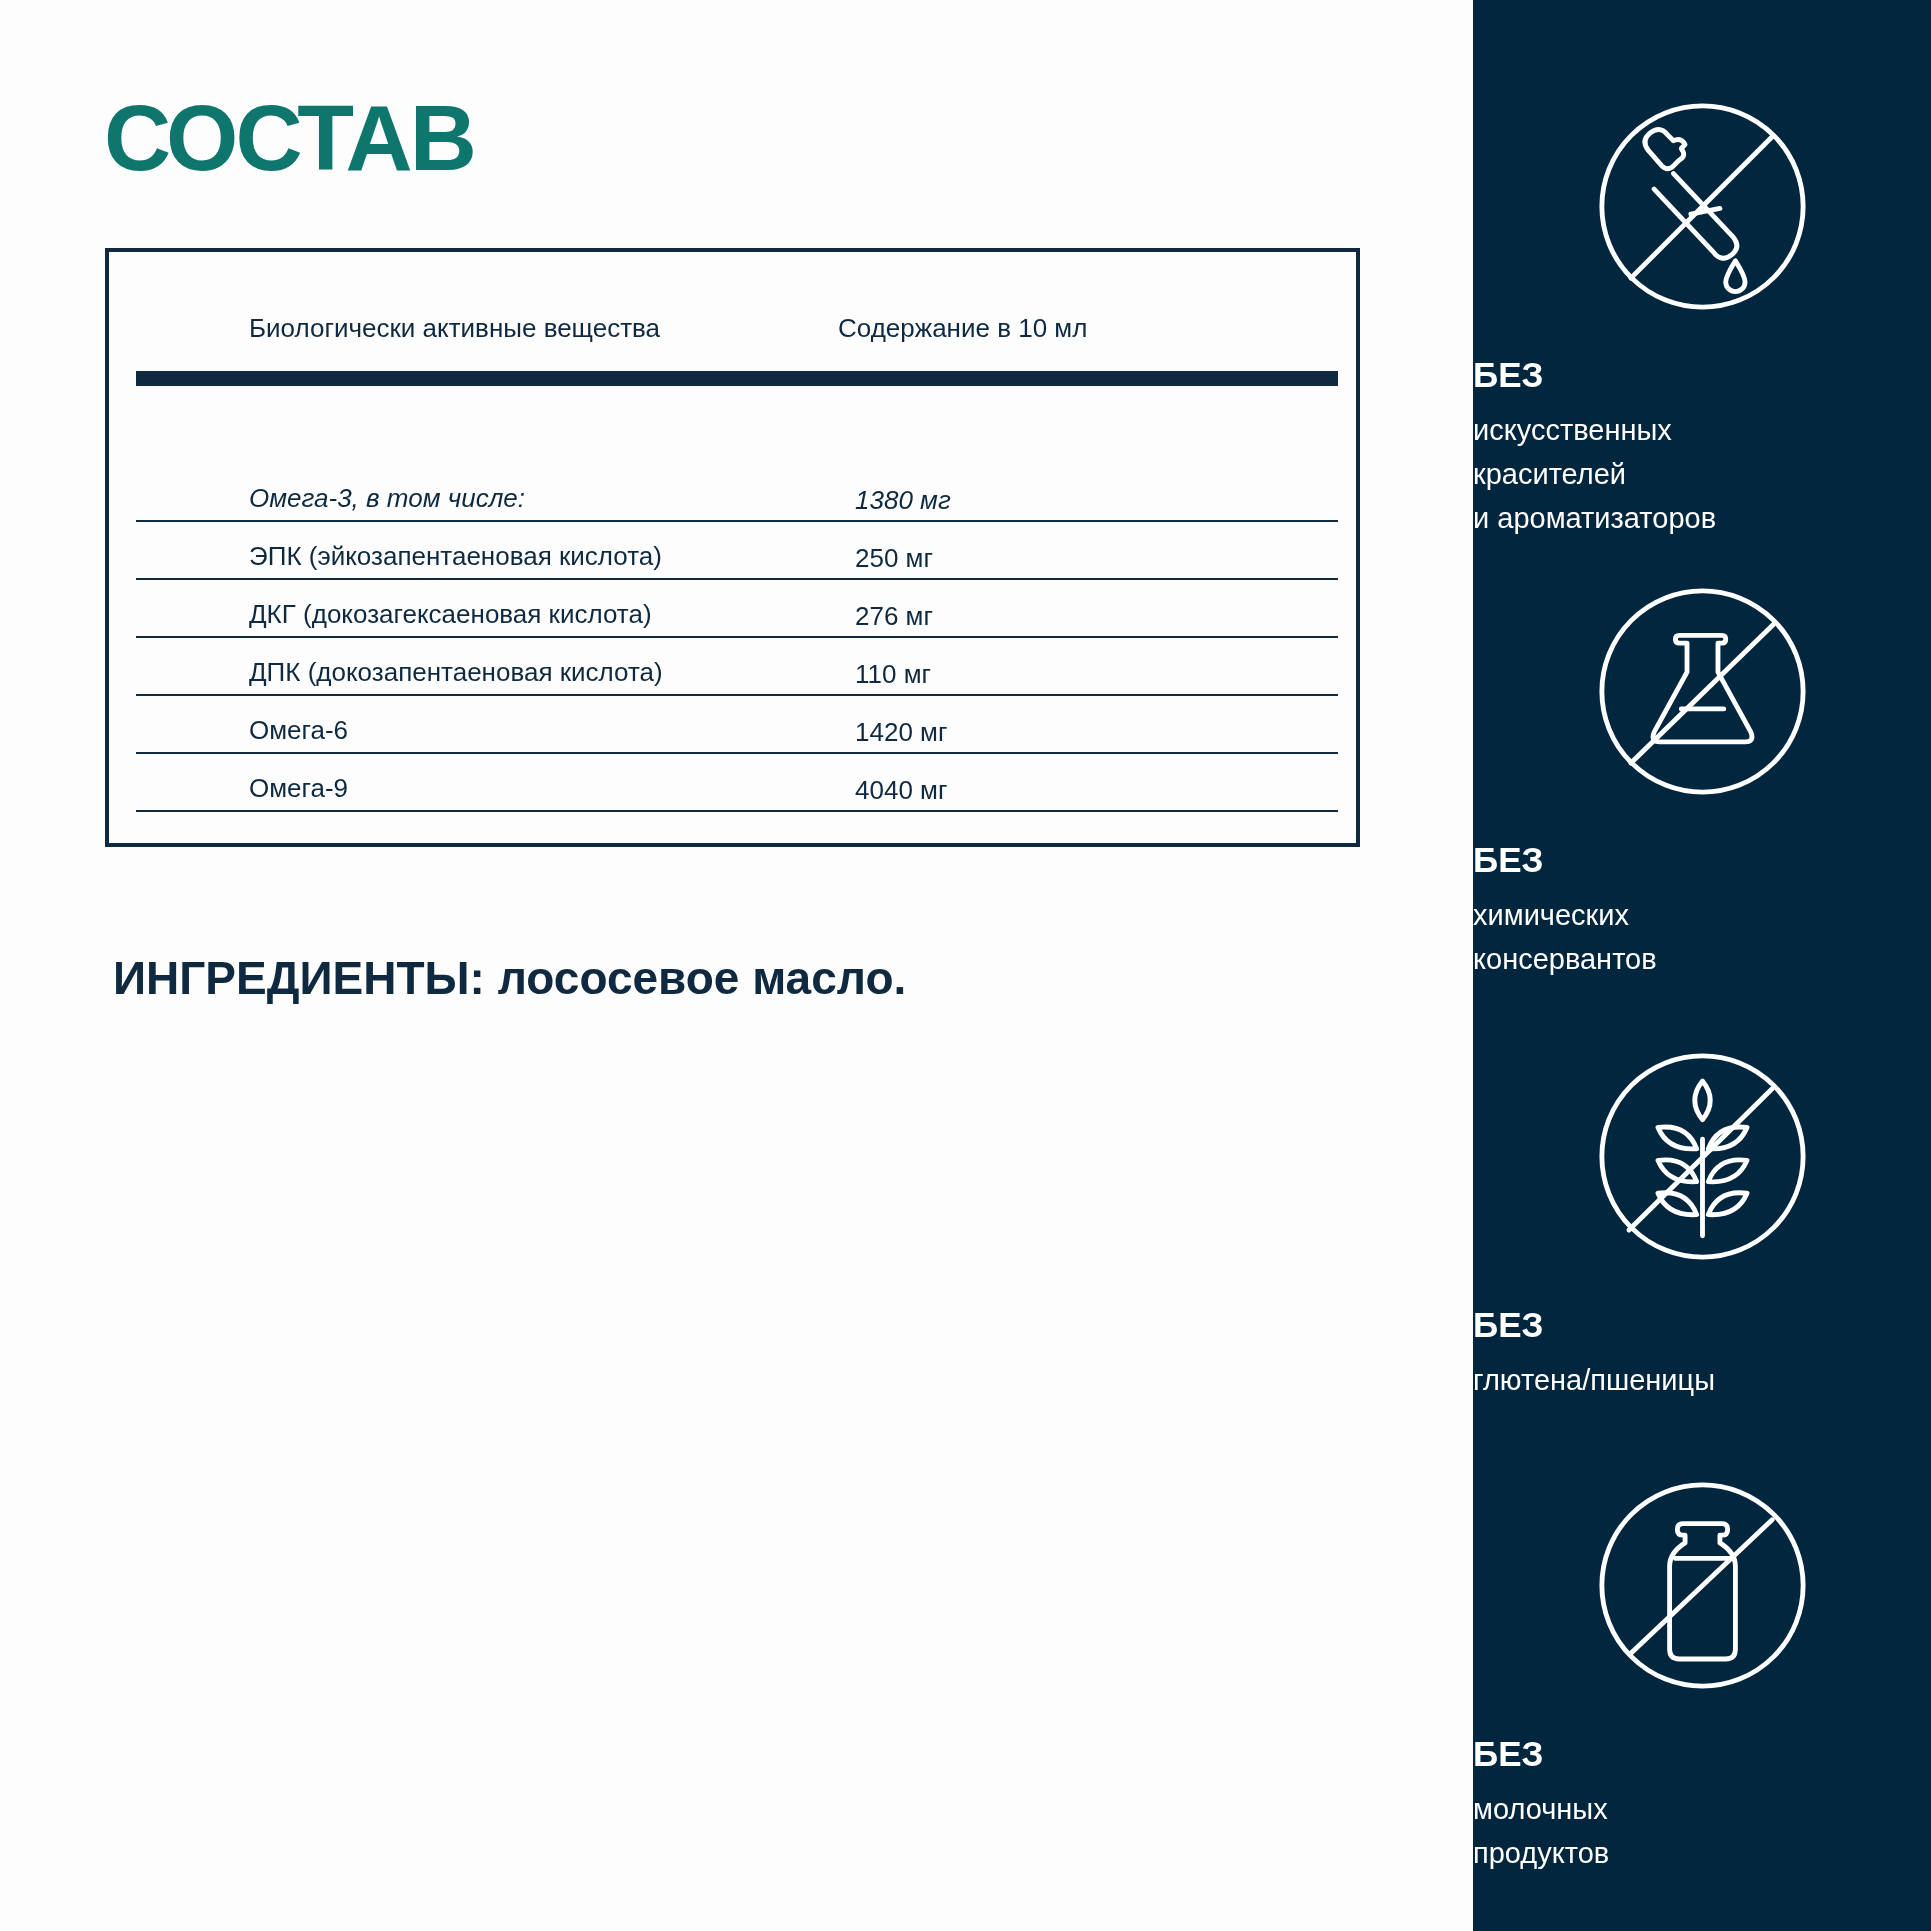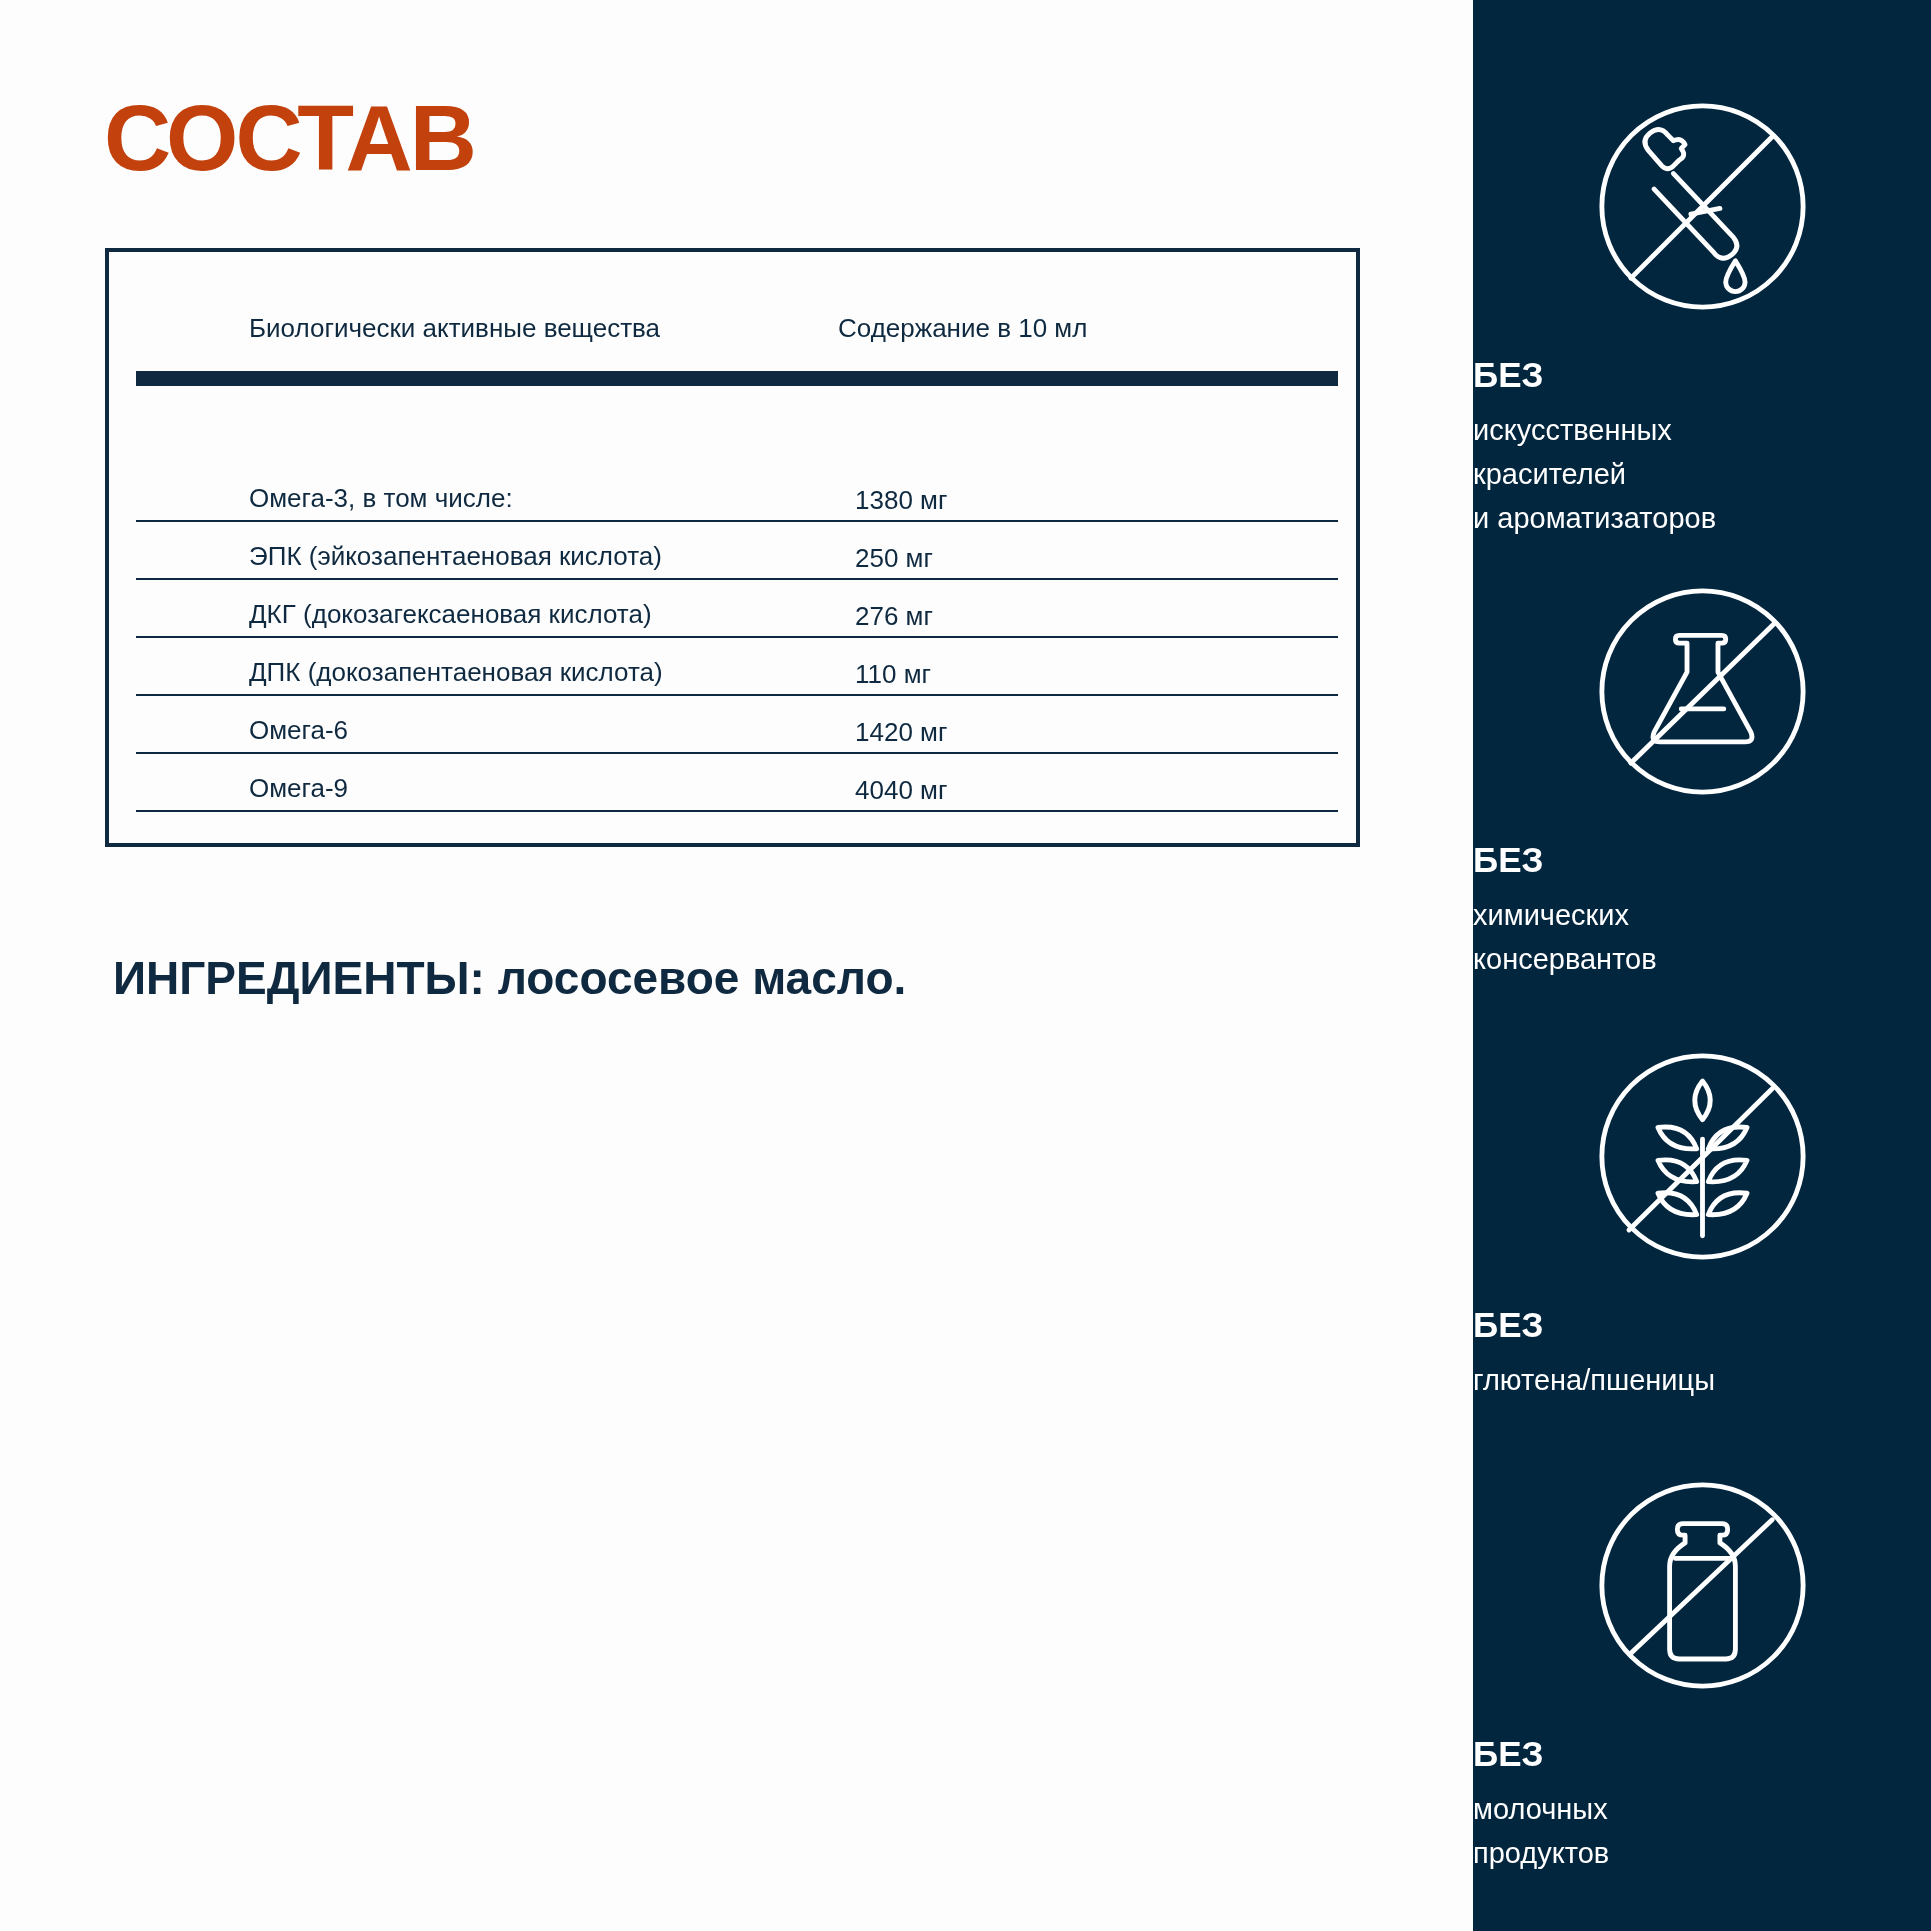--- a/index.html
+++ b/index.html
@@ -4,21 +4,21 @@
   <style>
     html, body { margin: 0; padding: 0; }
     body {
       width: 1931px; height: 1931px; position: relative; overflow: hidden;
       background: #fdfdfd; color: #0f2a40;
       font-family: "Liberation Sans", sans-serif;
     }
     .left { position: absolute; left: 0; top: 0; width: 1473px; height: 1931px; }
     .title {
       position: absolute; left: 104px; top: 92px;
-      font-size: 93px; font-weight: bold; letter-spacing: -2.9px; color: #c2410c;
+      font-size: 93px; font-weight: bold; letter-spacing: -2.9px; color: #0f766e;
       line-height: 1;
     }
     .table-box {
       position: absolute; left: 105px; top: 248px;
       width: 1255px; height: 599px;
       border: 4.8px solid #0f2a40; box-sizing: border-box;
     }
     .thead {
       position: absolute; top: 61px; left: 0; width: 100%;
       font-size: 26px; color: #0f2a40;
@@ -30,21 +30,21 @@
       background: #0f2a40;
     }
     .rows { position: absolute; left: 27px; top: 183px; width: 1202px; }
     .row {
       position: relative; height: 58px; border-bottom: 2.9px solid #0f2a40;
       box-sizing: border-box;
       font-size: 26px; color: #0f2a40;
     }
     .row .c1 { position: absolute; left: 113px; bottom: 5.8px; }
     .row .c2 { position: absolute; left: 702px; bottom: 3.9px; margin-left: 17px; }
-    .row.first { height: 87px; }
+    .row.first { height: 87px; font-style: italic; }
     .ingredients {
       position: absolute; left: 113px; top: 951px;
       font-size: 46px; font-weight: bold; color: #0f2a40;
     }
     .right {
       position: absolute; left: 1473px; top: 0; width: 458px; height: 1931px;
       background: #03263f; color: #ffffff;
     }
     .badge { position: absolute; left: 0; width: 458px; text-align: left; }
     .badge svg { display: block; margin: 0 auto; }

